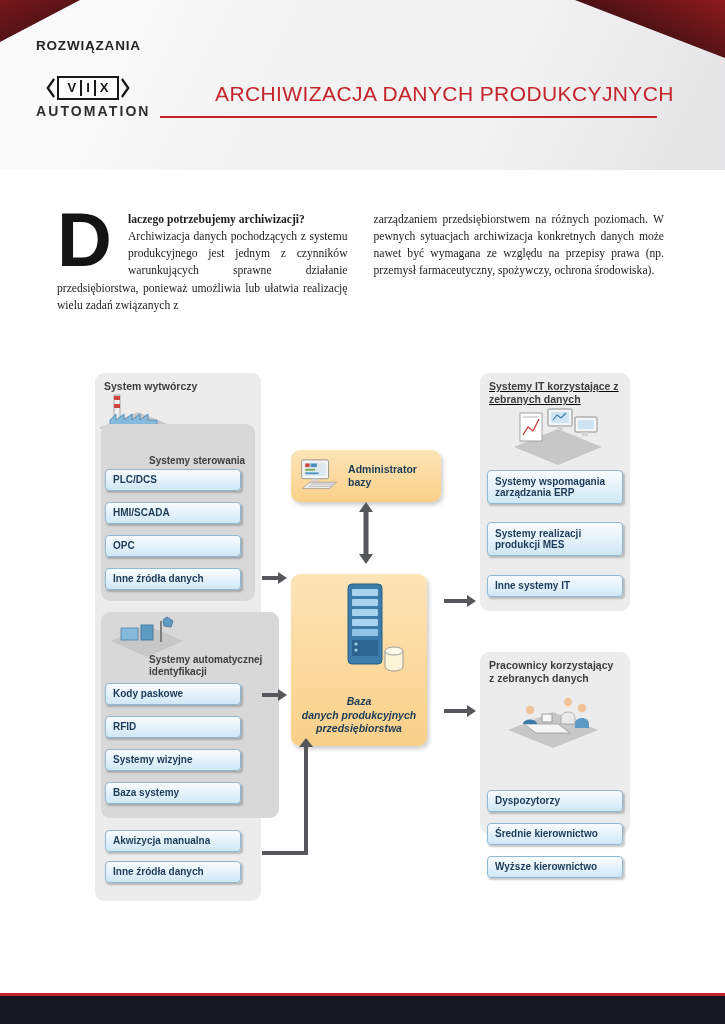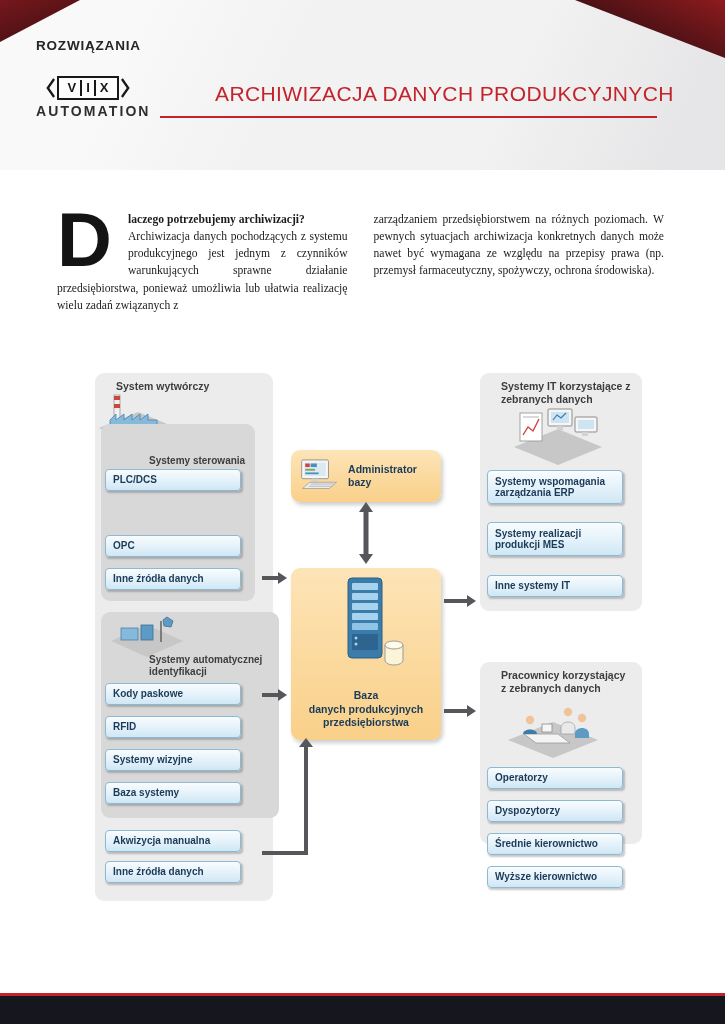--- a/index.html
+++ b/index.html
@@ -36,46 +36,46 @@
          color:#1b1b1b;}
   .col{flex:1;font-family:"Liberation Serif",serif;font-size:11.6px;line-height:1.48;
        text-align:justify;}
   .dropcap{float:left;height:50px;width:62px;font-size:76px;line-height:50px;font-weight:bold;
            color:#141414;font-family:"Liberation Sans",sans-serif;margin:4px 9px 8px 0;
            text-align:left;overflow:visible;}
   .lead{display:block;font-family:"Liberation Serif",serif;}
 
   
   .diagram{position:absolute;left:0;top:373px;width:725px;height:545px;}
-  .panel{position:absolute;background:#ececed;border-radius:9px;padding-left:12px;}
+  .panel{position:absolute;background:#ececed;border-radius:9px;}
   .subpanel{position:absolute;background:#d8d8d9;border-radius:9px;}
   .panel-title{padding:7px 9px 0;font-size:10.5px;font-weight:bold;color:#3d3d3f;line-height:1.25;}
   .subpanel-title{position:absolute;left:8px;font-size:10px;font-weight:bold;color:#3d3d3f;line-height:1.2;margin-left:40px;}
   .left-panel{left:95px;top:0;width:166px;height:528px;}
-  .it-panel{left:480px;top:0;width:150px;height:238px;}
-  .users-panel{left:480px;top:289px;width:150px;height:182px;}
+  .it-panel{left:480px;top:0;width:150px;height:238px;text-decoration:underline;}
+  .users-panel{left:480px;top:279px;width:150px;height:182px;}
   .sp1{left:6px;top:51px;width:154px;height:177px;}
   .sp2{left:6px;top:239px;width:178px;height:206px;}
 
   .item{position:absolute;left:4px;width:136px;height:22px;box-sizing:border-box;
         background:linear-gradient(180deg,#f8fcfe 0%,#e3f1fa 55%,#cfe7f5 100%);
         border:1px solid #8fb9d2;border-radius:4px;
         box-shadow:1.5px 2px 2px rgba(0,0,0,0.22);
         display:flex;align-items:center;padding-left:7px;
         font-size:10px;font-weight:bold;color:#1b3a57;line-height:1.15;}
   .item.tall{height:34px;padding-right:4px;}
   .outer-item{left:10px;}
   .rp-item{left:7px;}
 
   .orange{position:absolute;background:linear-gradient(180deg,#fde4b7,#f9d089);
           border-radius:9px;box-shadow:2px 3px 4px rgba(0,0,0,0.2);}
   .admin-box{left:291px;top:77px;width:150px;height:52px;display:flex;align-items:center;
              gap:8px;padding:2px 8px;box-sizing:border-box;}
   .admin-label{font-size:10.5px;font-weight:bold;color:#1b3a57;line-height:1.2;}
-  .db-box{left:291px;top:195px;width:150px;height:172px;}
+  .db-box{left:291px;top:201px;width:136px;height:172px;font-style:italic;}
   .server-svg{position:absolute;left:52px;top:8px;}
   .cyl-svg{position:absolute;left:92px;top:72px;}
   .db-label{position:absolute;left:0;right:0;bottom:10px;text-align:center;
             font-size:10.5px;font-weight:bold;color:#1b3a57;line-height:1.3;}
 
   .factory-svg{position:absolute;left:2px;top:19px;}
   .conv-svg{position:absolute;left:8px;top:3px;}
   .it-svg{position:absolute;left:32px;top:32px;}
   .people-svg{position:absolute;left:26px;top:34px;}
 
@@ -149,20 +149,21 @@
         <rect x="17" y="12" width="6" height="4" fill="#cc4640"></rect>
         <polygon points="13,28 19,22 19,28 27,22 27,28 35,22 35,28 43,22 43,28 51,22 51,28 60,28 60,44 13,44" fill="#85badd" stroke="#4b81a8" stroke-width="0.8"></polygon>
         <rect x="17" y="33" width="8" height="7" fill="#eaf4fb" stroke="#4b81a8" stroke-width="0.5"></rect>
         <rect x="30" y="33" width="8" height="7" fill="#eaf4fb" stroke="#4b81a8" stroke-width="0.5"></rect>
         <rect x="43" y="33" width="8" height="7" fill="#eaf4fb" stroke="#4b81a8" stroke-width="0.5"></rect>
       </svg>
 
       <div class="subpanel sp1">
         <div class="subpanel-title" style="top:31px">Systemy sterowania</div>
         <div class="item" style="top:45px">PLC/DCS</div>
+        <div class="item" style="top:78px">HMI/SCADA</div>
         <div class="item" style="top:111px">OPC</div>
         <div class="item" style="top:144px">Inne źródła danych</div>
       </div>
 
       <div class="subpanel sp2">
         <svg class="conv-svg" width="76" height="42" viewBox="0 0 76 42">
           <polygon points="38,10 74,26 38,42 2,26" fill="#c7c7c7"></polygon>
           <rect x="12" y="13" width="17" height="12" fill="#85badd" stroke="#4b81a8" stroke-width="0.8"></rect>
           <rect x="32" y="10" width="12" height="15" fill="#5e9bc4" stroke="#3d6f94" stroke-width="0.8"></rect>
           <line x1="52" y1="6" x2="52" y2="27" stroke="#6a6a6a" stroke-width="1.6"></line>
@@ -259,21 +260,20 @@
         <polygon points="47,26 92,44 47,62 2,44" fill="#c7c7c7"></polygon>
         <polygon points="18,38 52,38 64,47 30,47" fill="#f4f4f4" stroke="#9a9a9a" stroke-width="0.8"></polygon>
         <rect x="36" y="28" width="10" height="8" fill="#f6f6f6" stroke="#8d8d8d" stroke-width="0.8"></rect>
         <circle cx="24" cy="24" r="4.2" fill="#f0c39a"></circle>
         <path d="M17,38 c0,-6 14,-6 14,0 z" fill="#3c7cab"></path>
         <circle cx="62" cy="16" r="4.2" fill="#f0c39a"></circle>
         <path d="M55,32 c0,-8 14,-8 14,0 l0,6 -14,0 z" fill="#e9e9e9" stroke="#9a9a9a" stroke-width="0.7"></path>
         <circle cx="76" cy="22" r="4.2" fill="#f0c39a"></circle>
         <path d="M69,38 c0,-8 14,-8 14,0 l0,4 -14,0 z" fill="#5e9bc4"></path>
       </svg>
-      <div class="item rp-item" style="top:105px">Operatorzy</div>
       <div class="item rp-item" style="top:171px">Średnie kierownictwo</div>
       <div class="item rp-item" style="top:138px">Dyspozytorzy</div>
       <div class="item rp-item" style="top:204px">Wyższe kierownictwo</div>
     </div>
 
   </section>
 
   <footer>
     <div class="footer-rule"></div>
     <div class="footer-bar"></div>

